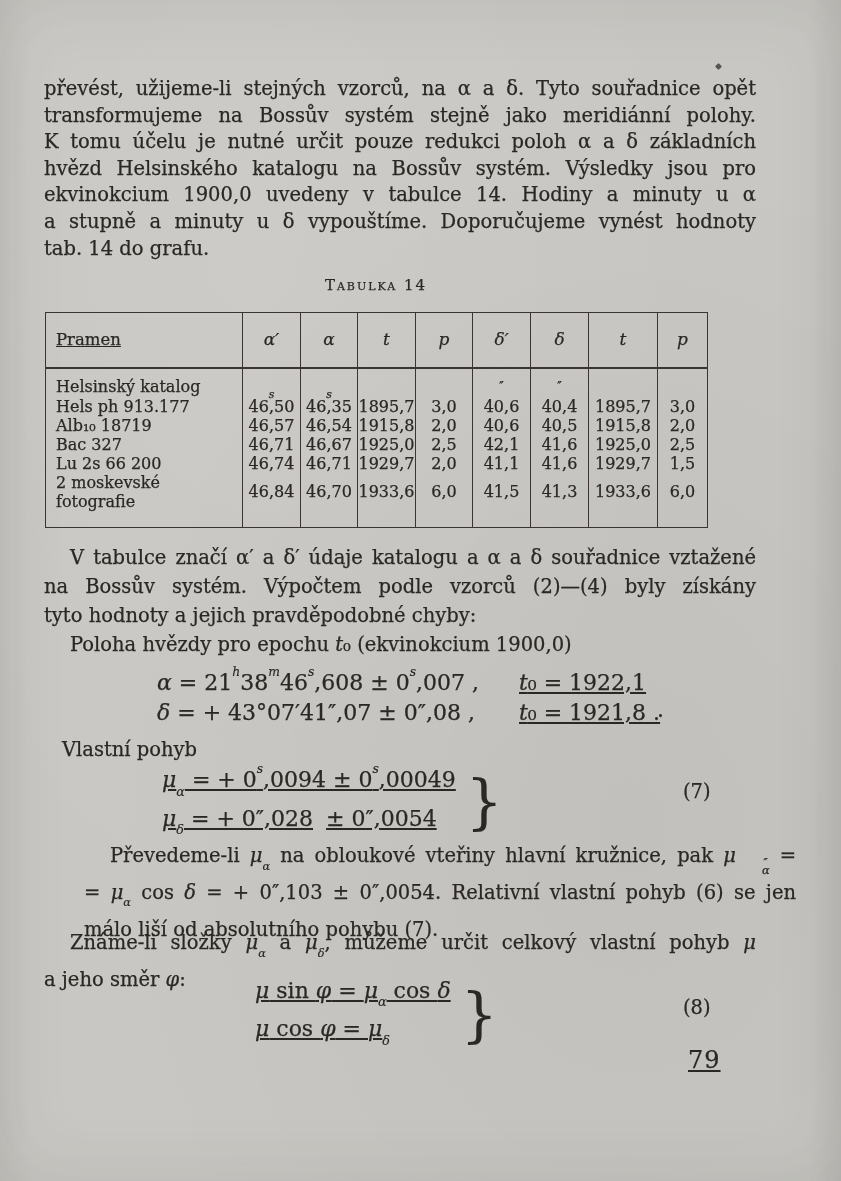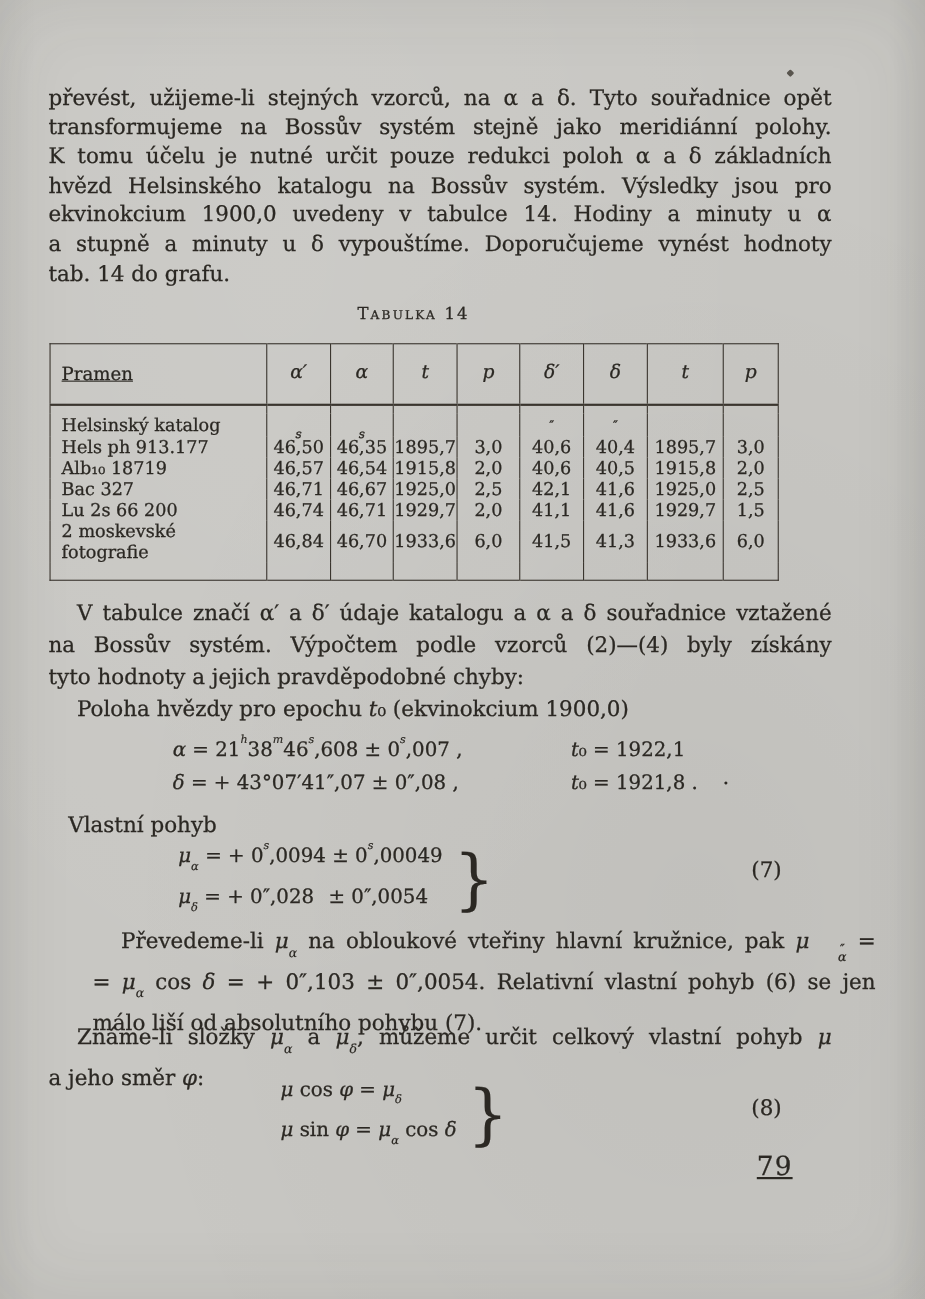--- a/index.html
+++ b/index.html
@@ -42,21 +42,21 @@
   table.tbl td.name { text-align:left; padding-left:10px; }
   table.tbl td + td { border-left:1px solid #3a352e; }
   tr.hdr td { height:55px; border-bottom:2px solid #3a352e; font-style:italic; font-size:17px; }
   tr.hdr td.name { font-style:normal; font-size:16.5px;text-decoration:underline; }
   tr.sp1 td { height:8px; }
   tr.unit td, tr.d td { height:19px; }
   tr.sp2 td { height:17px; }
   span.sec { font-size:11px; position:relative; top:7px; font-style:italic; }
   span.asec { font-size:12px; }
   
-  .f { position:absolute; font-size:18px; font-style:italic; }
+  .f { position:absolute; font-size:22px; font-style:italic;text-decoration:underline; }
   .f .up { font-style:normal; }
   .flin { line-height:30px; white-space:nowrap; }
   .lhs { display:inline-block; width:362px; }
   .eqwrap { display:flex; align-items:center; }
   .brace { font-size:58px; font-style:normal; line-height:56px; margin-left:10px;
     -webkit-text-stroke-width:0.1px; transform:scaleY(1.04); }
   .eqno { position:absolute; left:639px; top:50%; transform:translateY(-50%);
     font-style:normal; font-size:19.5px; }
   .gap10 { display:inline-block; width:13px; }
   .fspeck { position:absolute; left:500px; top:34px; font-style:normal; }
@@ -234,22 +234,22 @@
   </div>
 
   <div class="blk" style="top:928px;">
     <div class="line lh29 j ind"><span>Známe-li složky </span><i class="v">μ</i><sub class="g">α</sub><span> a </span><i class="v">μ</i><sub class="g">δ</sub><span>, můžeme určit celkový vlastní pohyb </span><i class="v">μ</i></div>
     <div class="line lh29"><span>a jeho směr </span><i class="v">φ</i><span>:</span></div>
   </div>
 
   <div class="blk" style="top:976px; height:62px;">
     <div class="eqwrap" style="margin-left:211px; width:max-content;">
       <div>
+        <div class="f flin" style="position:static;"><i class="v">μ</i><span class="up"> sin </span><i class="v">φ</i><span class="up"> = </span><i class="v">μ</i><sub class="g">α</sub><span class="up"> cos </span><i class="v">δ</i></div>
         <div class="f flin" style="position:static;"><i class="v">μ</i><span class="up"> cos </span><i class="v">φ</i><span class="up"> = </span><i class="v">μ</i><sub class="g">δ</sub></div>
-        <div class="f flin" style="position:static;"><i class="v">μ</i><span class="up"> sin </span><i class="v">φ</i><span class="up"> = </span><i class="v">μ</i><sub class="g">α</sub><span class="up"> cos </span><i class="v">δ</i></div>
       </div>
       <div class="brace">}</div>
     </div>
     <div class="eqno">(8)</div>
   </div>
 
   <div class="pageno">79</div>
 
 </div>
 

